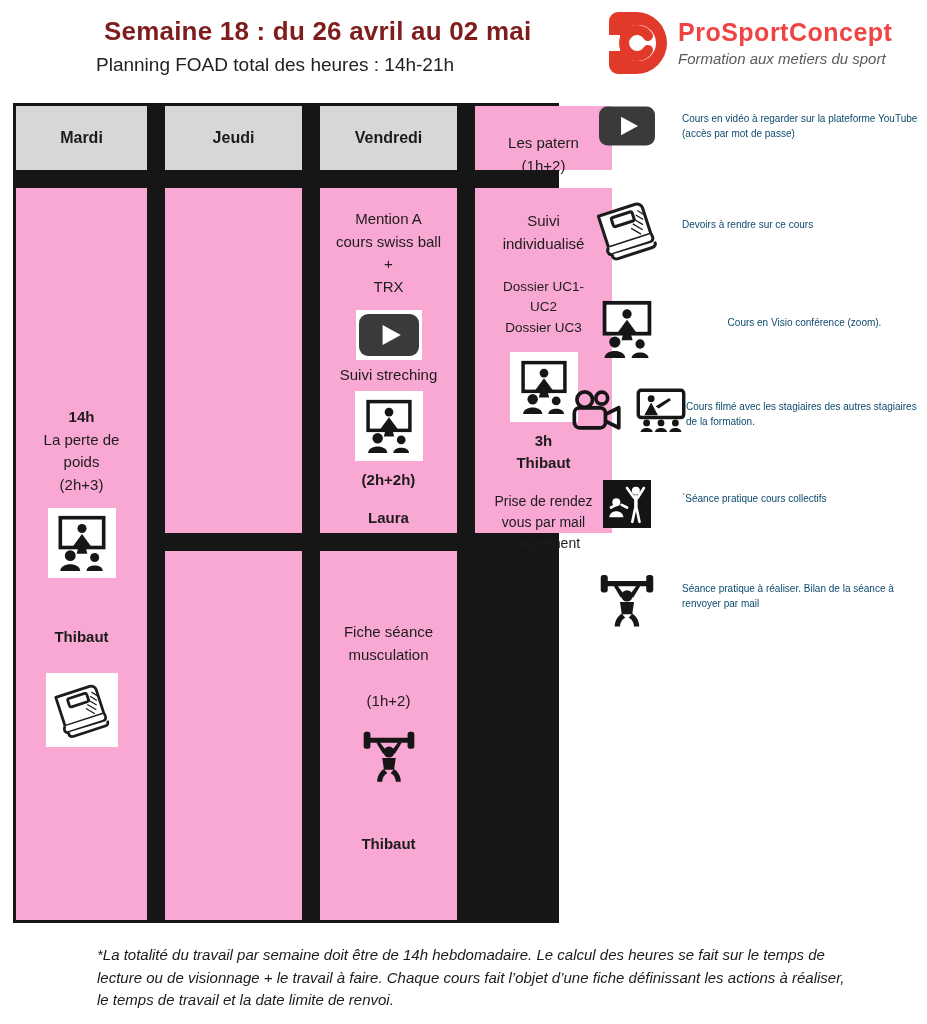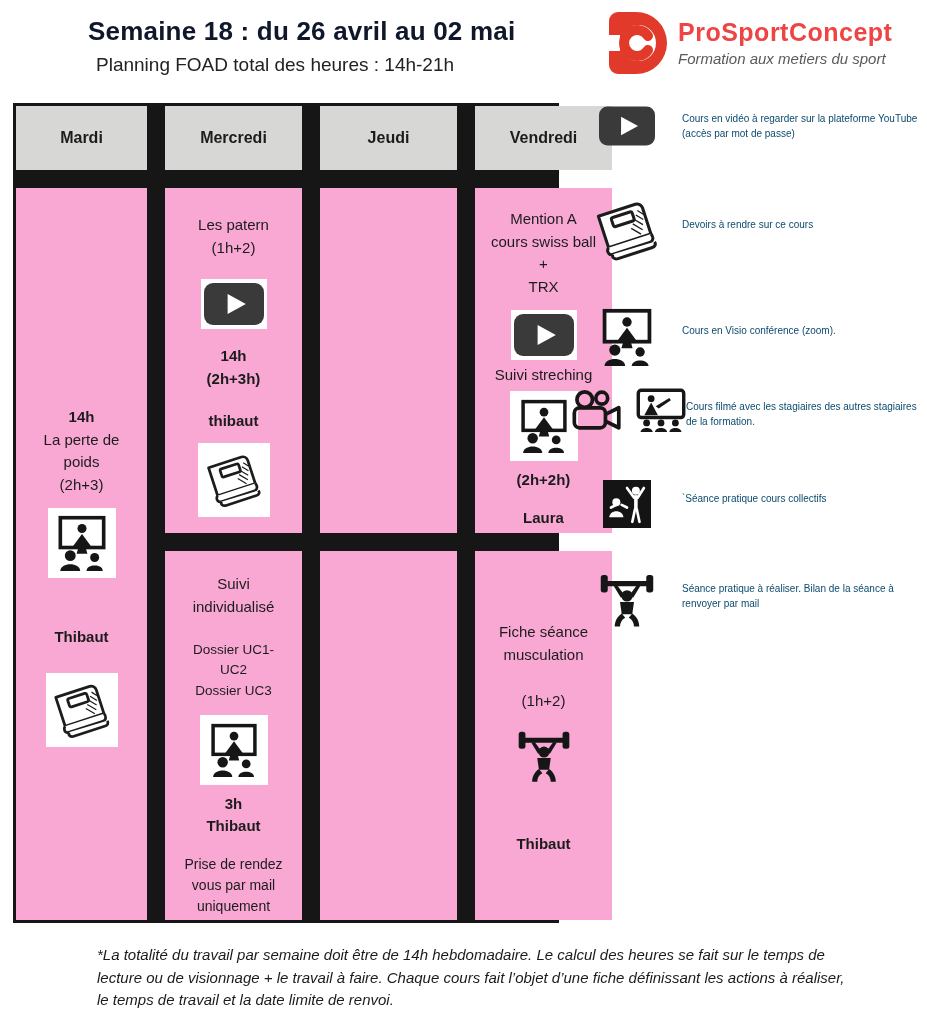--- a/index.html
+++ b/index.html
@@ -1,20 +1,20 @@
 <!DOCTYPE html>
 <html><head>
 <meta charset="utf-8">
 <style>
   * { margin:0; padding:0; box-sizing:border-box; }
   body { background:#fff; font-family:"Liberation Sans", sans-serif; color:#1c1c1c; }
   .page { position:relative; width:927px; height:1024px; background:#fff; overflow:hidden; }
 
   
-  .title { position:absolute; left:88px; top:16px; font-size:26px; font-weight:bold; letter-spacing:.2px; color:#0f172a; }
+  .title { position:absolute; left:104px; top:16px; font-size:26px; font-weight:bold; letter-spacing:.2px; color:#7f1d1d; }
   .subtitle { position:absolute; left:96px; top:54px; font-size:19px; color:#222; }
 
   .logo { position:absolute; left:598px; top:8px; width:322px; display:flex; align-items:flex-start; }
   .logo-mark { flex:0 0 80px; }
   .logo-text { padding-top:10px; }
   .logo-name { font-size:25px; font-weight:bold; color:#ef4444; letter-spacing:.5px; }
   .logo-tagline { font-size:15px; font-style:italic; color:#5a5a5a; margin-top:2px; border-top:1px solid transparent; }
 
   
   .planning { position:absolute; left:13px; top:103px; width:546px; height:820px;
@@ -31,21 +31,21 @@
   .patch { background:#fff; display:flex; align-items:center; justify-content:center; margin:0 auto; }
   .patch-yt { width:66px; height:50px; }
   .patch-visio { width:68px; height:70px; }
   .patch-book { width:72px; height:74px; }
 
   
   .legend { position:absolute; left:572px; top:100px; width:355px; height:560px; }
   .legend-row { position:absolute; left:0; width:355px; display:flex; align-items:flex-start; }
   .legend-icon { flex:0 0 110px; display:flex; align-items:center; justify-content:center; gap:6px; }
   .legend-text { flex:1; font-size:10px; line-height:1.45; color:#0c4a6e; padding-top:2px; }
-  .lr1 { top:6px; } .lr2 { top:94px; } .lr3 { top:208px; } .lr4 { top:288px; } .lr5 { top:380px; } .lr6 { top:472px; }
+  .lr1 { top:6px; } .lr2 { top:94px; } .lr3 { top:200px;text-align:center; } .lr4 { top:288px; } .lr5 { top:380px; } .lr6 { top:472px; }
   .lr1 .legend-text { padding-top:6px; } .lr2 .legend-text { padding-top:24px; }
   .lr3 .legend-text { padding-top:16px; } .lr4 .legend-text { padding-top:12px; }
   .lr5 .legend-text { padding-top:12px; } .lr6 .legend-text { padding-top:10px; }
 
   
   .footnote { position:absolute; left:97px; top:944px; width:748px; font-size:15px; font-style:italic; line-height:1.5; color:#1b1b1b; }
 
   .mt4{margin-top:4px;} .mt8{margin-top:8px;} .mt10{margin-top:10px;} .mt12{margin-top:12px;}
   .mt14{margin-top:14px;} .mt16{margin-top:16px;} .mt20{margin-top:20px;}
   .mt22{margin-top:22px;} .mt24{margin-top:24px;} .mt26{margin-top:26px;} .mt40{margin-top:40px;} .mt48{margin-top:48px;}
@@ -68,21 +68,20 @@
       </svg>
     </div>
     <div class="logo-text">
       <div class="logo-name">ProSportConcept</div>
       <div class="logo-tagline">Formation aux metiers du sport</div>
     </div>
   </div>
 
   <div class="planning">
     <div class="cell day-head">Mardi</div>
-    <div class="cell day-head">Mercredi</div>
     <div class="cell day-head">Jeudi</div>
     <div class="cell day-head">Vendredi</div>
 
     <div class="cell body-cell">
       <div class="mt26">Les patern</div>
       <div>(1h+2)</div>
       <div class="patch patch-yt mt20">
           <svg viewBox="0 0 66 46" width="60" height="42">
             <rect width="66" height="46" rx="10" fill="#3a3a3a"></rect>
             <path d="M26 12 L46 23 L26 34 z" fill="#fff"></path>

